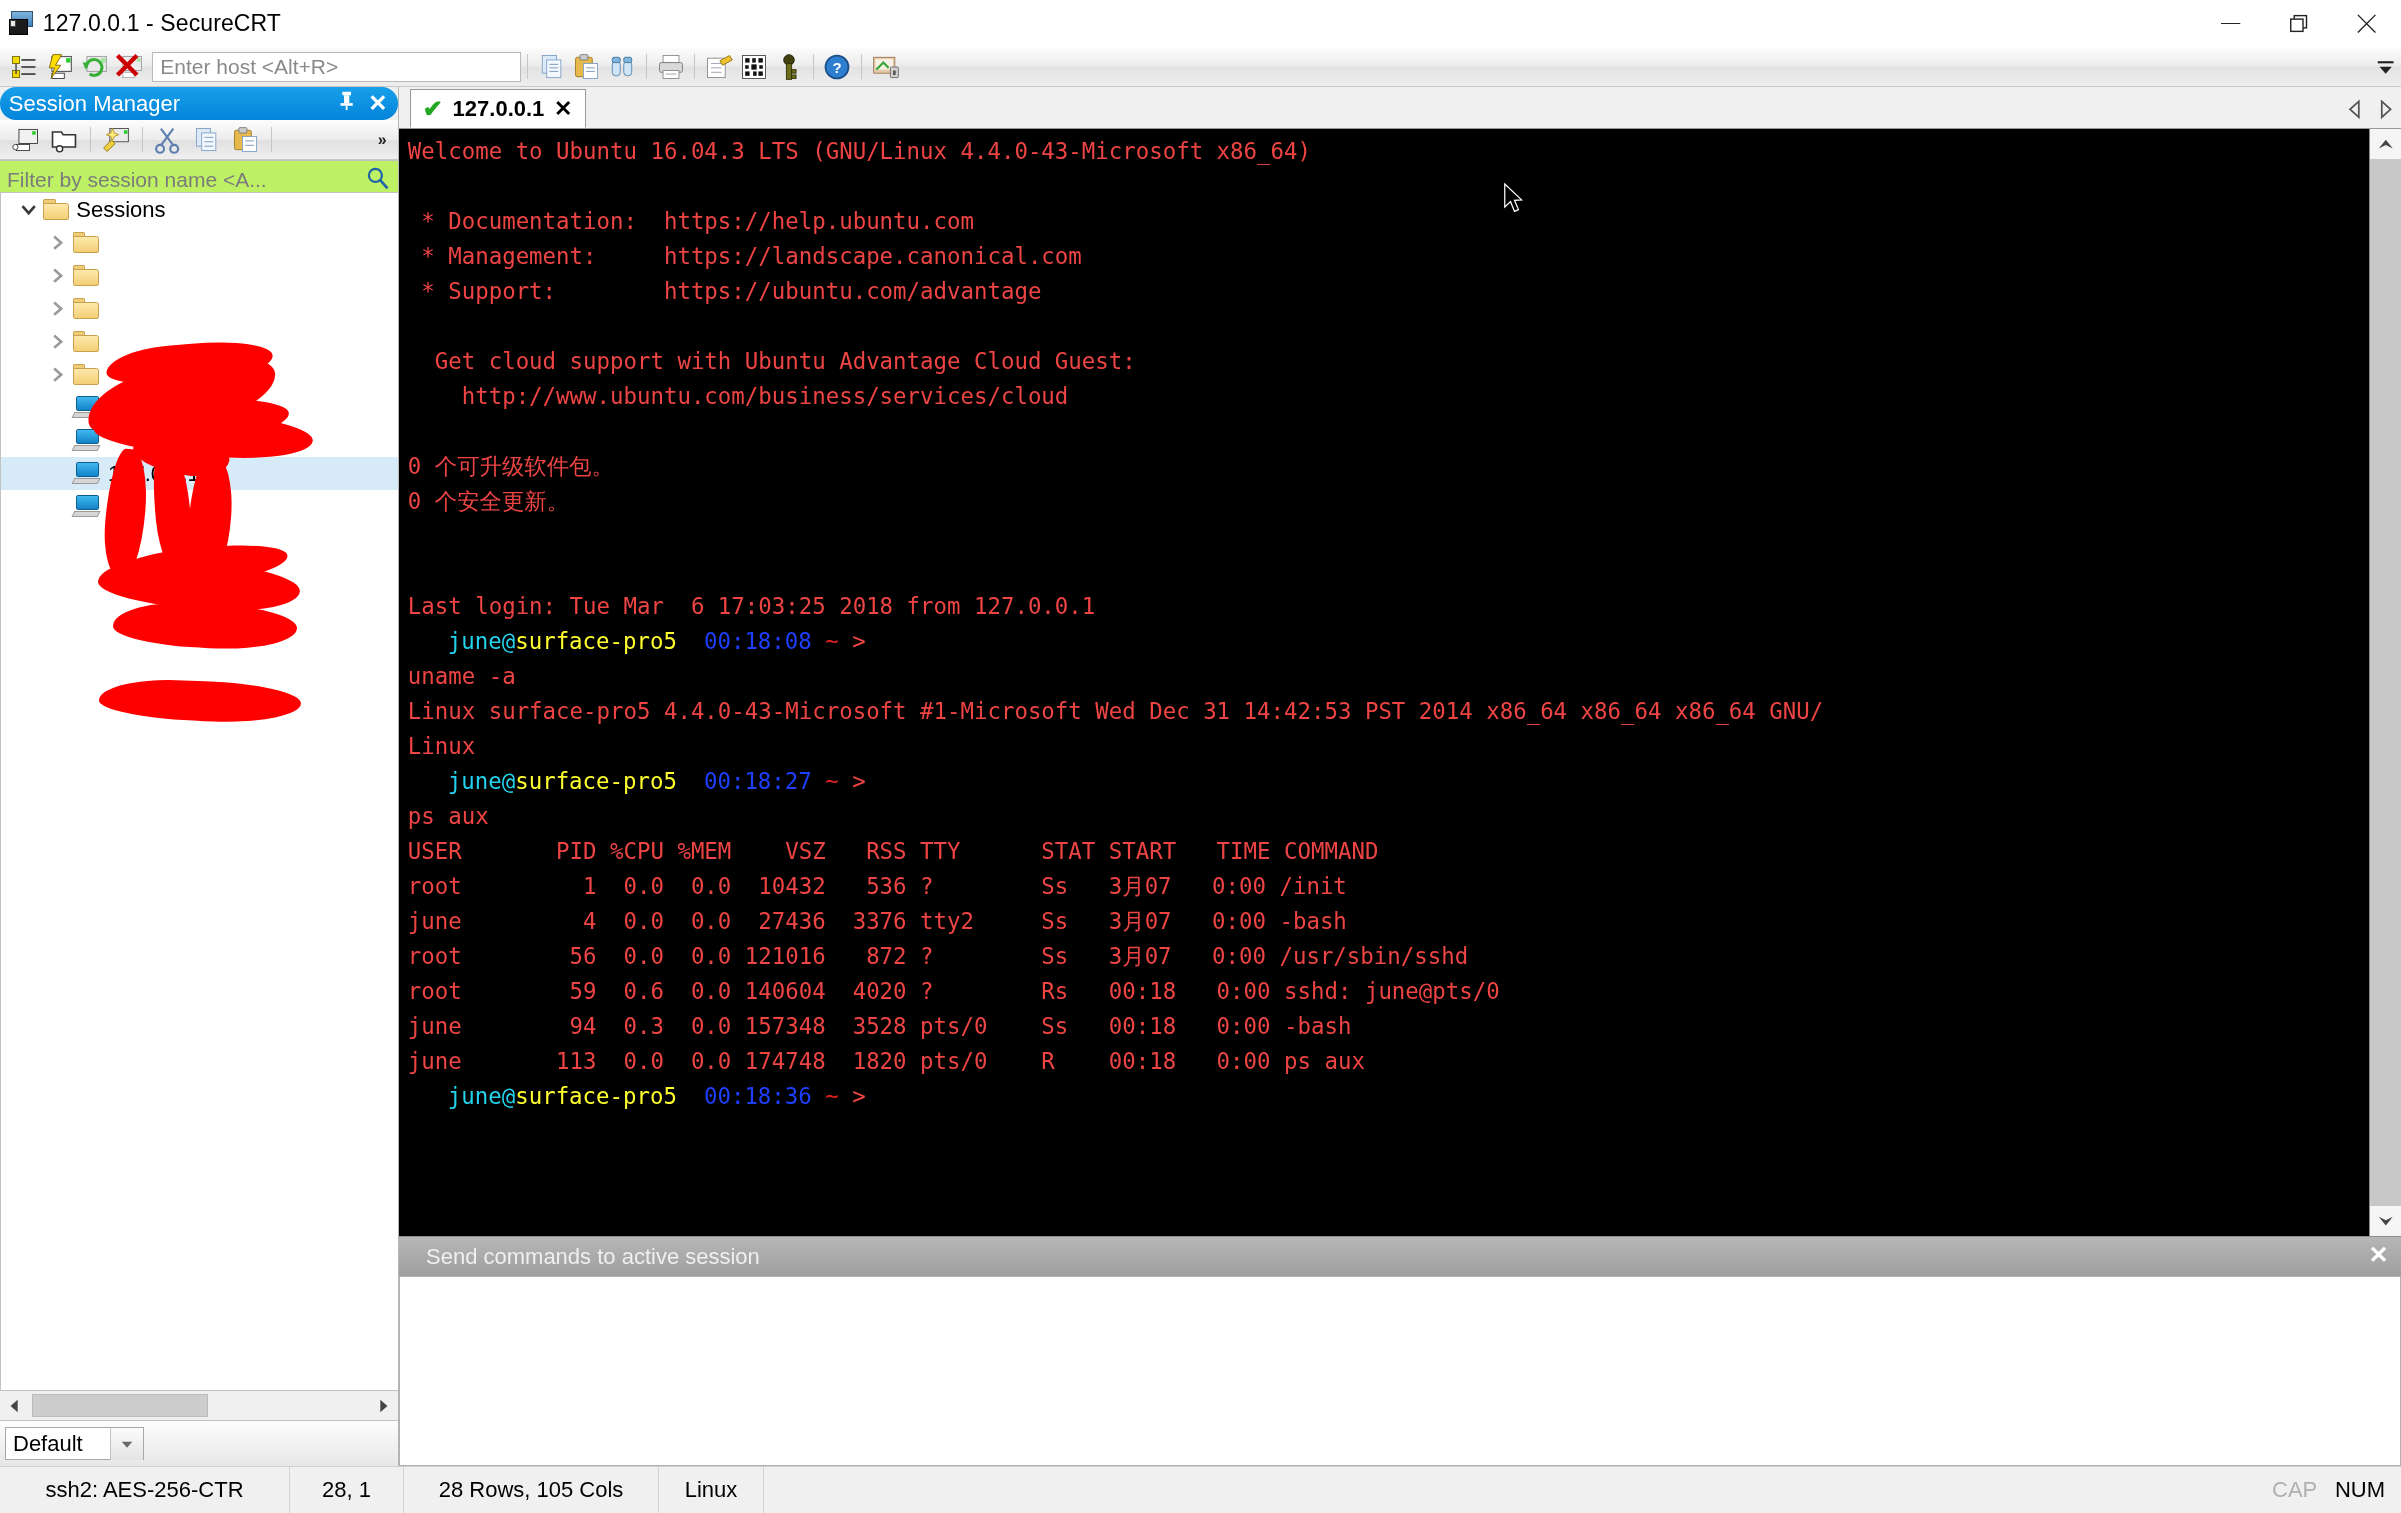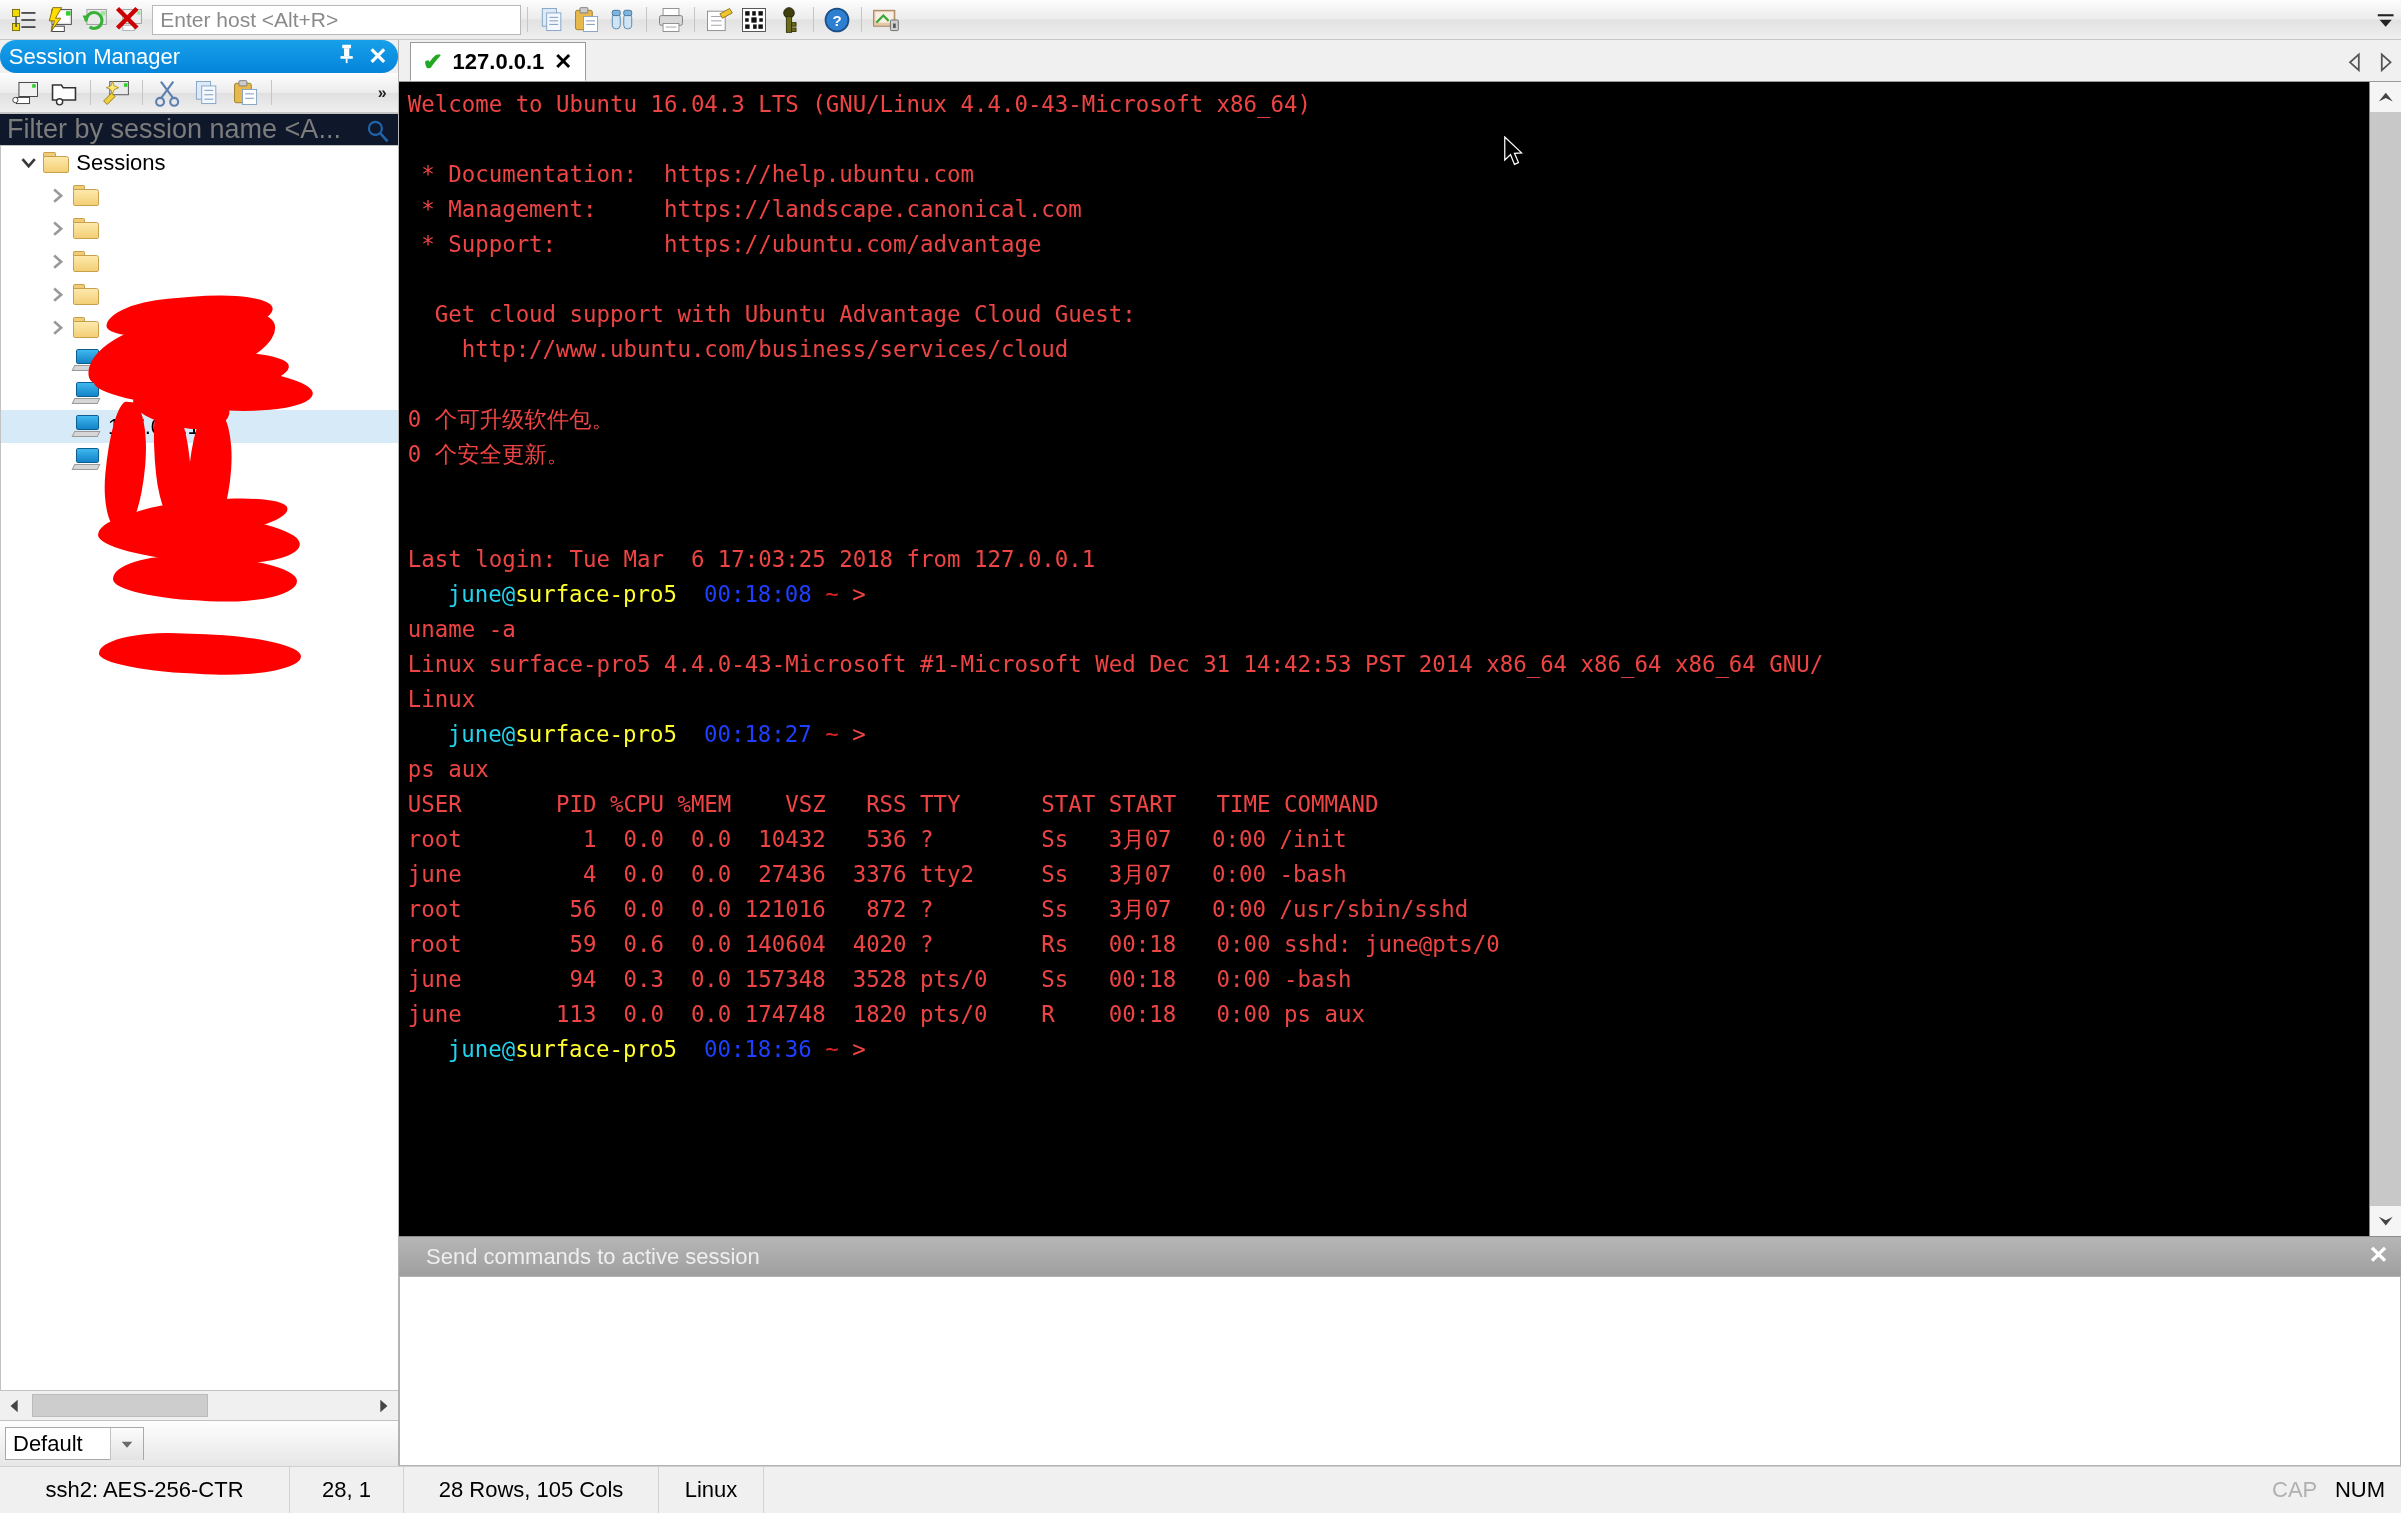--- a/index.html
+++ b/index.html
@@ -175,26 +175,26 @@
     height: 40px; flex: 0 0 40px;
     background: linear-gradient(#fdfdfd 0%, #ececec 50%, #e0e0e0 52%, #efefef 100%);
     display: flex; align-items: center;
     border-bottom: 0.9px solid #c8c8c8;
     position: relative;
   }
   .sm-toolbar .tb-ico { margin: 0 4.4px; }
   .sm-toolbar .tb-ico:first-child { margin-left: 10.5px; }
   .sm-filter {
     height: 33px; flex: 0 0 33px;
-    background: #0f172a;
+    background: #bef264;
     border: 0.9px solid #c2c2c2;
     border-left: 0; border-right: 0;
     display: flex; align-items: flex-end;
     padding-left: 7px;
-    font-size: 27px; color: #7c7c7c;
+    font-size: 21px; color: #7c7c7c;
     position: relative;
     white-space: nowrap;
   }
   .sm-filter .srch {
     position: absolute; right: 7px; top: 3.5px;
   }
   .tree {
     flex: 1 1 auto;
     background: #fff;
     overflow: hidden;
@@ -420,20 +420,47 @@
   }
   .statusbar .sb-ready { border-right: 0; padding-left: 8.8px; }
   .statusbar .sb-flex { flex: 1 1 auto; border-right: 0; }
   .statusbar .dim { color: #b0b0b0; }
 </style>
 </head>
 <body>
 
 <div id="app">
 
+  <div class="titlebar">
+    <div class="app-icon">
+      <div class="scr-back"></div>
+      <div class="scr-front"></div>
+      <div class="scr-lock"></div>
+    </div>
+    <div class="title-text">127.0.0.1 - SecureCRT</div>
+    <div class="wincontrols">
+      <div class="wc">
+        <svg width="19.3" height="1.8" viewBox="0 0 22 2">
+            <rect width="22" height="1.6" fill="#222"></rect>
+          </svg>
+      </div>
+      <div class="wc">
+        <svg width="21" height="21" viewBox="0 0 24 24">
+          <rect x="6" y="3" width="14" height="14" fill="none" stroke="#222" stroke-width="1.6"></rect>
+          <rect x="2" y="7" width="14" height="14" fill="#fff" stroke="#222" stroke-width="1.6"></rect>
+        </svg>
+      </div>
+      <div class="wc">
+        <svg width="19.3" height="19.3" viewBox="0 0 22 22">
+          <line x1="1" y1="1" x2="21" y2="21" stroke="#222" stroke-width="1.6"></line>
+          <line x1="21" y1="1" x2="1" y2="21" stroke="#222" stroke-width="1.6"></line>
+        </svg>
+      </div>
+    </div>
+  </div>
 
 
   <div class="toolbar">
 
     <div class="tb-ico">
       <svg width="30" height="30" viewBox="0 0 34 34">
         <rect x="4" y="5" width="8" height="8" fill="#f5d900" stroke="#6b6b00"></rect>
         <rect x="4" y="21" width="8" height="8" fill="#f5d900" stroke="#6b6b00"></rect>
         <line x1="8" y1="13" x2="8" y2="25" stroke="#444" stroke-width="1.6"></line>
         <line x1="14" y1="9" x2="30" y2="9" stroke="#444" stroke-width="2"></line>

